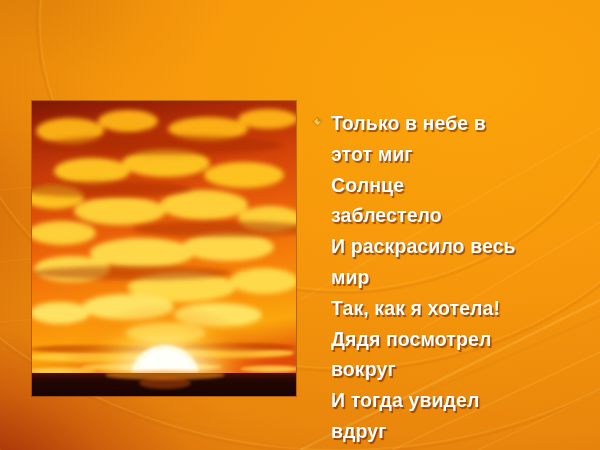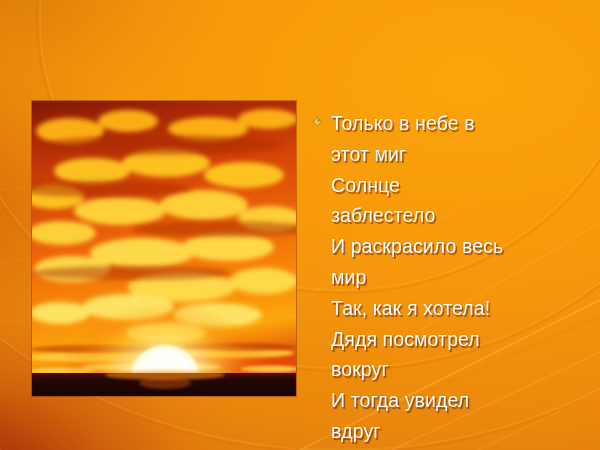--- a/index.html
+++ b/index.html
@@ -78,20 +78,21 @@
     box-shadow: 0 0 0 1px rgba(90,20,4,0.35);
   }
   .photo svg { width: 100%; height: 100%; display: block; }
 
   
   .textblock {
     position: absolute;
     left: 311px;
     top: 108px;
     width: 282px;
+    font-weight: bold;
   }
   .bullet-row {
     position: relative;
     padding-left: 20px;
   }
   .bullet-icon {
     position: absolute;
     left: 1px;
     top: 8px;
     width: 11px;

